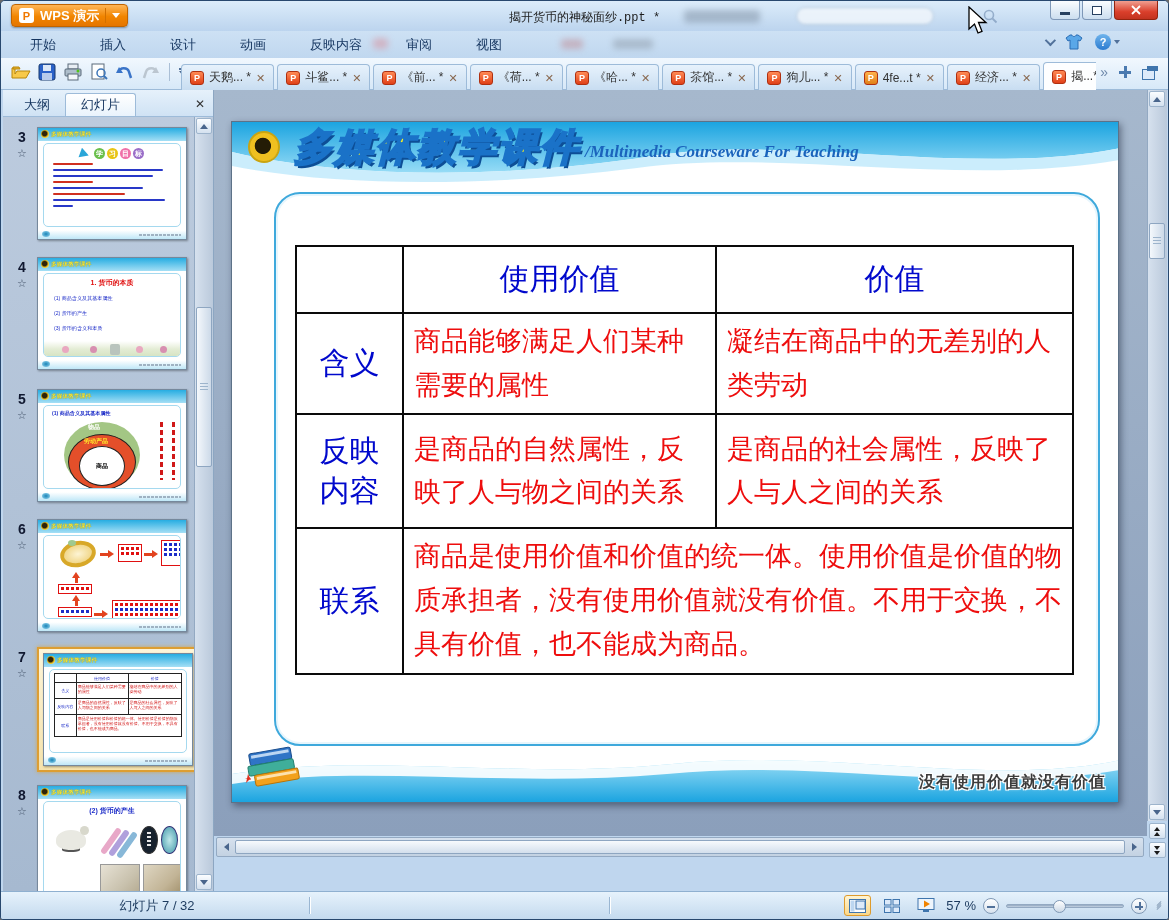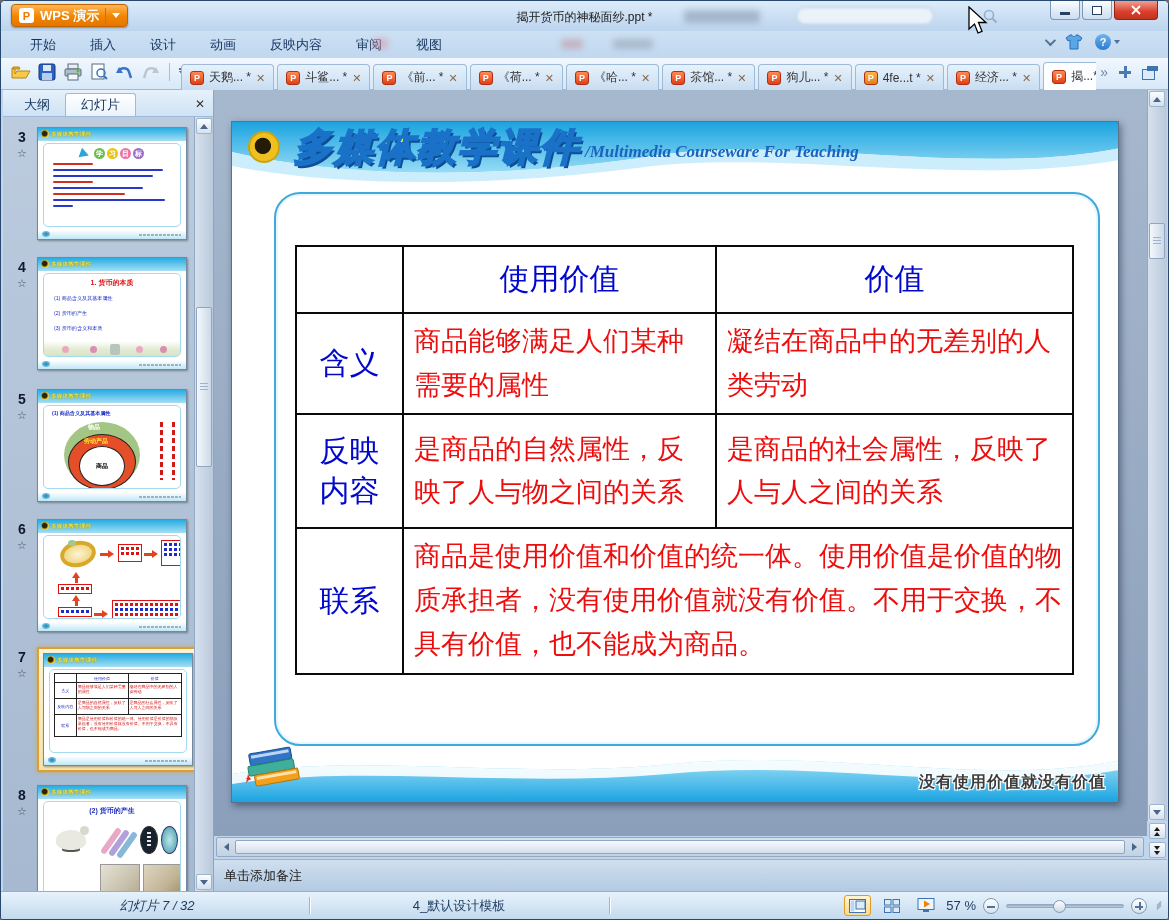--- a/index.html
+++ b/index.html
@@ -5,21 +5,21 @@
   * { margin:0; padding:0; box-sizing:border-box; }
   html,body { background:#6b6b6b; }
   body { font-family:"Liberation Sans","DejaVu Sans",sans-serif; }
   #app { position:relative; width:1169px; height:920px; overflow:hidden;
          background:#bfd6ee; border:1px solid #28486e; border-radius:5px 5px 3px 3px; }
   .abs { position:absolute; }
 
   
   .titlebar { left:0; top:0; width:100%; height:30px;
               background:linear-gradient(#dcecfa,#bcd4ee); }
-  .title-text { left:0; right:0; top:8px; text-align:center; font-size:12px; color:#1c1c1c; }
+  .title-text { left:0; right:0; top:8px; text-align:center; font-size:12px; color:#1c1c1c;font-family:Liberation Mono, monospace; }
   .wps-btn { left:10px; top:3px; height:23px; display:flex; align-items:center; gap:6px;
              padding:0 7px; background:linear-gradient(#ffb657,#f18500 55%,#e57500);
              border:1px solid #c06400; border-radius:4px; color:#fff; font-weight:bold;
              font-size:13px; box-shadow:0 1px 2px rgba(0,0,0,.35); }
   .wps-logo { width:15px; height:15px; background:#fff; border-radius:3px; color:#f07800;
               font-weight:bold; font-size:11px; display:flex; align-items:center; justify-content:center; }
   .wps-sep { width:1px; height:15px; background:#d27000; }
   .caret-w { width:0; height:0; border-left:4px solid transparent; border-right:4px solid transparent;
              border-top:5px solid #fff; }
   .win-btns { right:10px; top:0; display:flex; }
@@ -29,21 +29,21 @@
   .win-btn.close { width:44px; background:linear-gradient(#f09f90,#da3f2b 60%,#c23320); border-color:#92230f; }
   .ico-minbar { width:10px; height:3px; background:#27405f; margin-top:7px; }
   .ico-restore { width:10px; height:9px; border:1.5px solid #27405f; background:#fff; }
   .blurblob { filter:blur(3px); opacity:.5; border-radius:3px; }
   .search-ghost { left:795px; top:6px; width:138px; height:18px; background:#f2f7fc;
                   border:1px solid #a9bed4; border-radius:9px; filter:blur(1.5px); opacity:.8; }
 
   
   .menubar { left:0; top:30px; width:100%; height:27px;
              background:linear-gradient(#cde1f4,#c0d7ef); display:flex; align-items:center;
-             padding-left:12px; font-size:13px; color:#14345f; }
+             padding-left:12px; font-size:13px; color:#14345f;gap:10px; }
   .menu-item { padding:5px 17px; cursor:default; }
   .menu-right { right:48px; top:33px; display:flex; align-items:center; gap:12px; }
   .chev-down { width:8px; height:8px; border-right:2px solid #51719a; border-bottom:2px solid #51719a;
                transform:rotate(45deg) translateY(-2px); }
   .help-circ { width:16px; height:16px; border-radius:50%; background:linear-gradient(#6fb4ec,#2b7bd0);
                color:#fff; font-size:11px; font-weight:bold; text-align:center; line-height:16px; }
   .caret-g { width:0; height:0; border-left:3.5px solid transparent; border-right:3.5px solid transparent;
              border-top:4px solid #51719a; margin-left:3px; }
 
   
@@ -768,28 +768,24 @@
   <div class="abs h-scroll">
     <span class="hbtn">
         <span class="tri-left"></span>
       </span>
     <span class="hthumb"></span>
     <span class="hbtn">
         <span class="tri-right"></span>
       </span>
   </div>
 
-  <div class="abs notes">
-    <span>单击添加备注</span>
-  </div>
 
   <div class="abs statusbar">
-    <div class="seg" style="left:6px;width:300px;font-style:italic;">幻灯片 7 / 32</div>
+    <div class="seg" style="left:6px;width:300px;">幻灯片 7 / 32</div>
     <div class="sdiv" style="left:308px;"></div>
-    <div class="seg" style="left:310px;width:296px;">4_默认设计模板</div>
     <div class="sdiv" style="left:608px;"></div>
     <div class="status-right">
       <div class="vbtn sel">
         <svg width="17" height="14">
           <rect x="0.5" y="0.5" width="16" height="13" fill="#fff" stroke="#3f75ad"></rect>
           <rect x="1.5" y="1.5" width="4" height="11" fill="#bcd6f0"></rect>
           <rect x="7" y="2" width="9" height="8" fill="#dceafa" stroke="#3f75ad"></rect>
         </svg>
       </div>
       <div class="vbtn">

